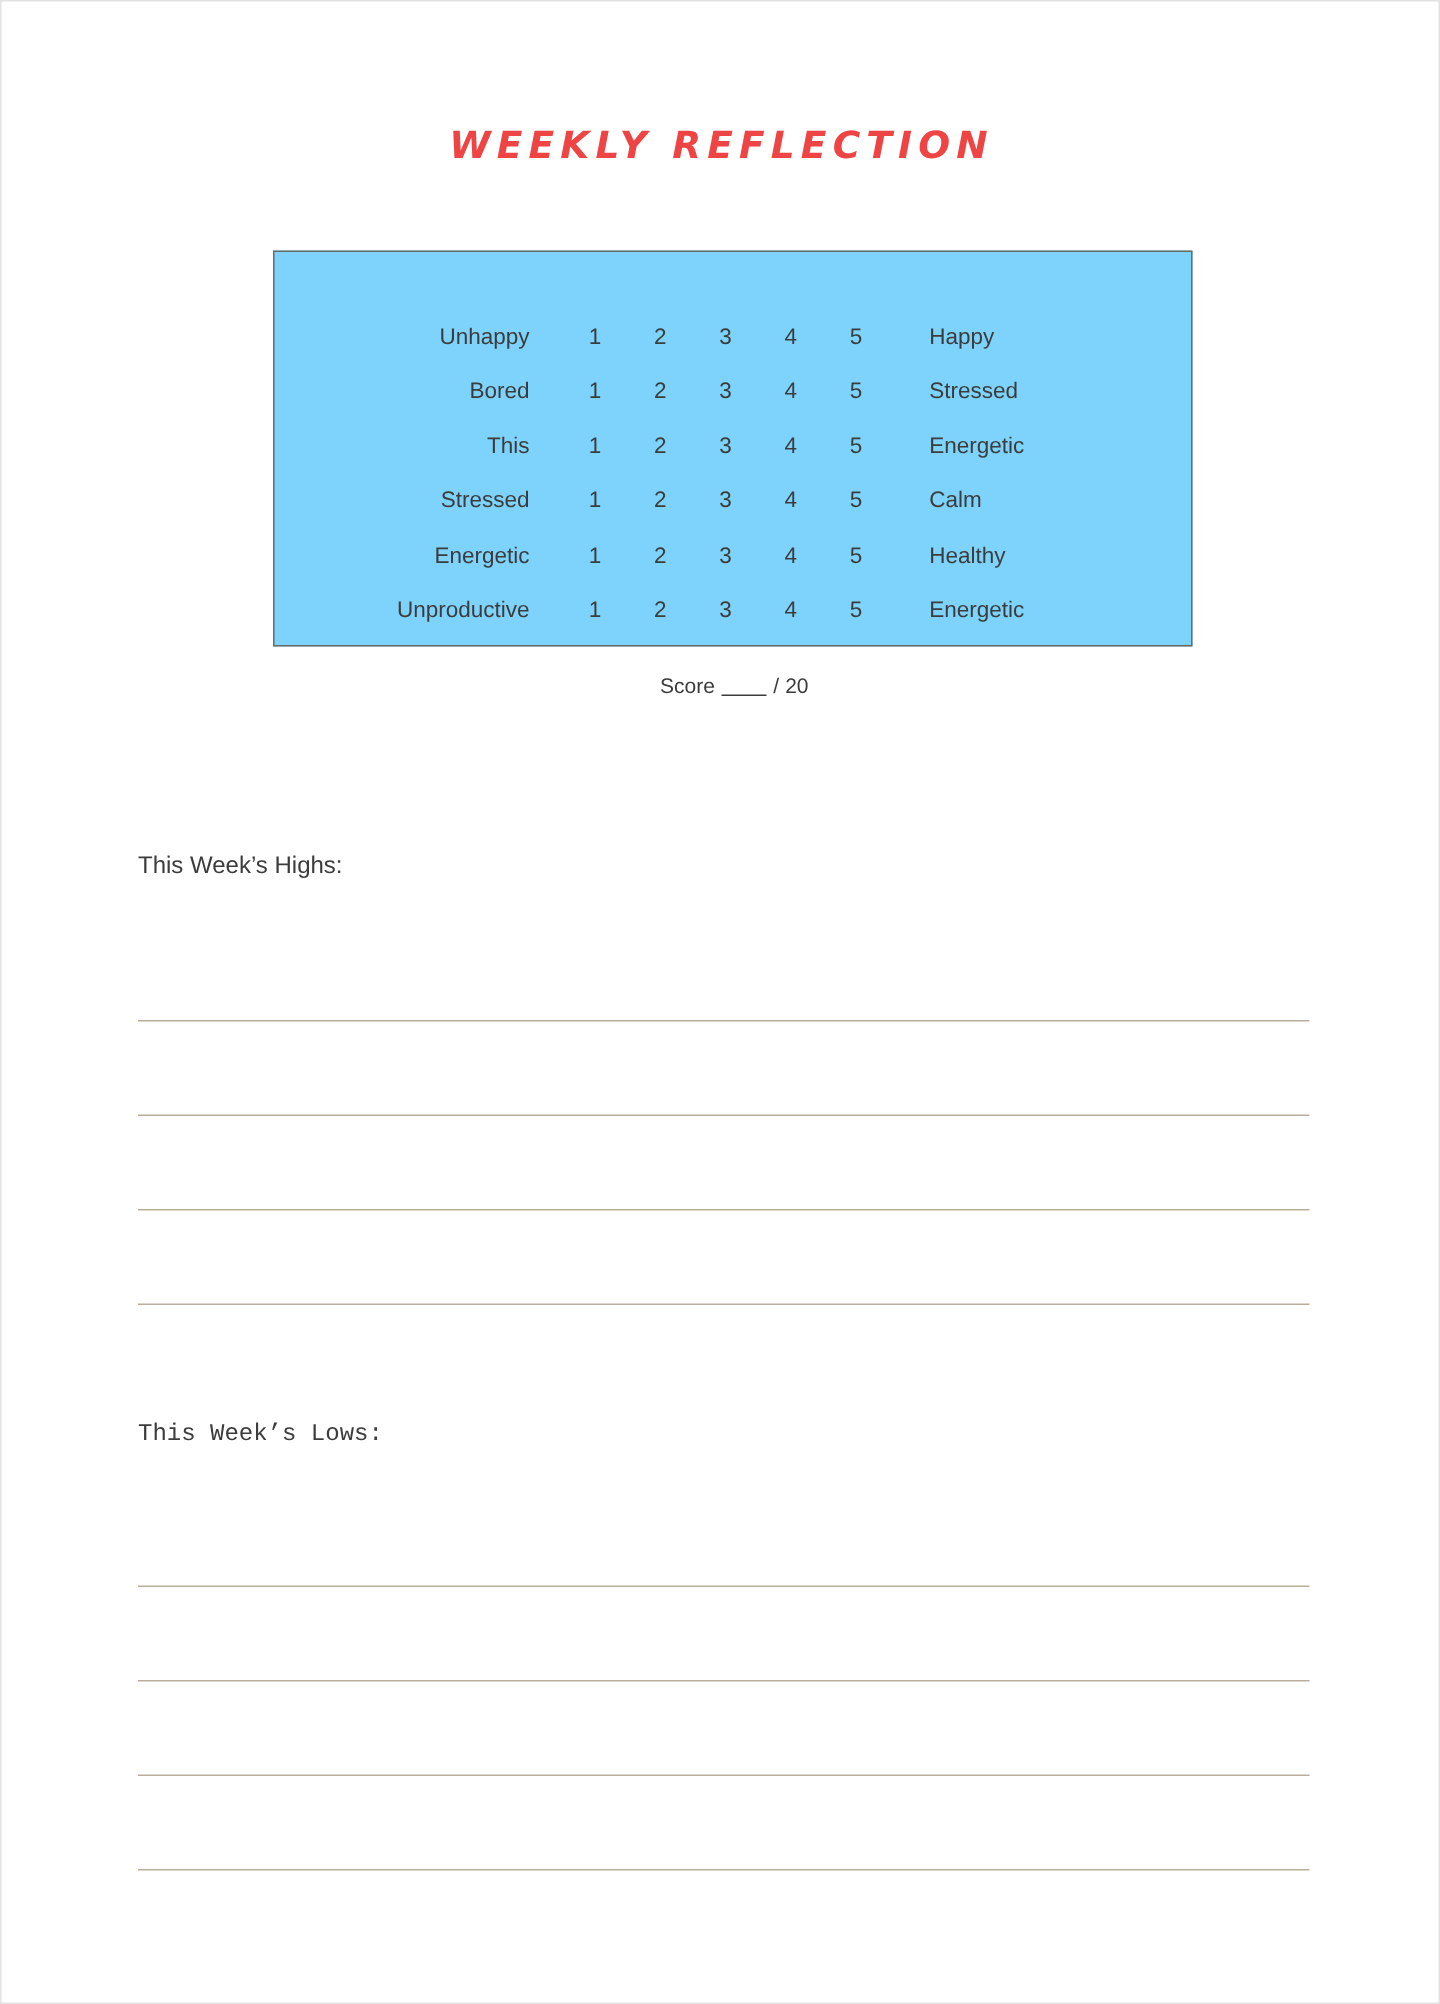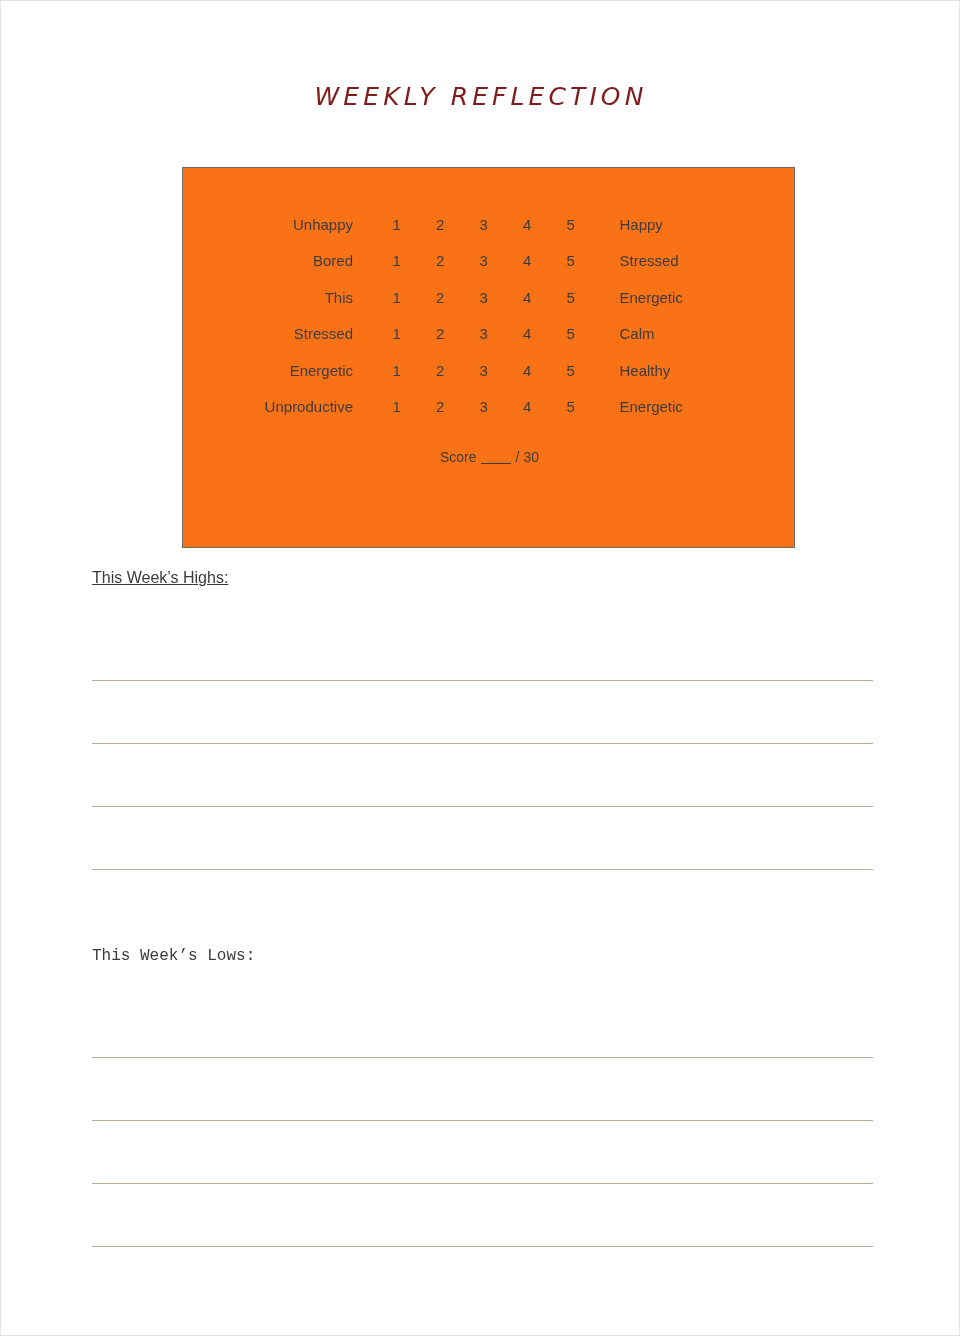--- a/index.html
+++ b/index.html
@@ -25,37 +25,37 @@
 
   
   .page-title {
     position: absolute;
     left: 0;
     top: 81px;
     width: 960px;
     text-align: center;
     font-family: "DejaVu Sans", sans-serif;
     font-size: 25px;
-    font-weight: 400;
+    font-weight: 700;
     font-style: italic;
     letter-spacing: 4.1px;
-    color: #7f1d1d;
+    color: #ef4444;
     white-space: nowrap;
   }
 
   
   .rating-box {
     position: absolute;
     left: 181px;
     top: 166px;
     width: 613px;
-    height: 381px;
+    height: 264px;
     border: 1px solid #6b6b68;
     box-sizing: border-box;
-    background: #f97316;
+    background: #7dd3fc;
   }
 
   .rating-rows {
     position: absolute;
     left: 0;
     top: 38px;
     width: 613px;
   }
 
   .rating-row {
@@ -111,21 +111,21 @@
   }
 
   
   .section-heading {
     position: absolute;
     left: 91px;
     font-size: 16px;
     color: #3c3c3c;
     white-space: nowrap;
   }
-  #heading-highs { top: 568px; text-decoration: underline; }
+  #heading-highs { top: 568px; }
   #heading-lows  { top: 946px; font-family: Liberation Mono, monospace; }
 
   .write-line {
     position: absolute;
     left: 91px;
     width: 781px;
     height: 0;
     border-top: 1.3px solid #b9ad9c;
   }
 </style>
@@ -208,21 +208,21 @@
           <div class="rr-num">3</div>
           <div class="rr-num">4</div>
           <div class="rr-num">5</div>
         </div>
         <div class="rr-right">Energetic</div>
       </div>
 
     </div>
 
     <div class="score-line">
-      <span>Score</span><span class="score-blank"></span><span class="score-slash">/</span><span>30</span>
+      <span>Score</span><span class="score-blank"></span><span class="score-slash">/</span><span>20</span>
     </div>
 
   </div>
 
   <div class="section-heading" id="heading-highs">This Week’s Highs:</div>
 
   <div class="write-line" style="top:679px"></div>
   <div class="write-line" style="top:742px"></div>
   <div class="write-line" style="top:805px"></div>
   <div class="write-line" style="top:868px"></div>

